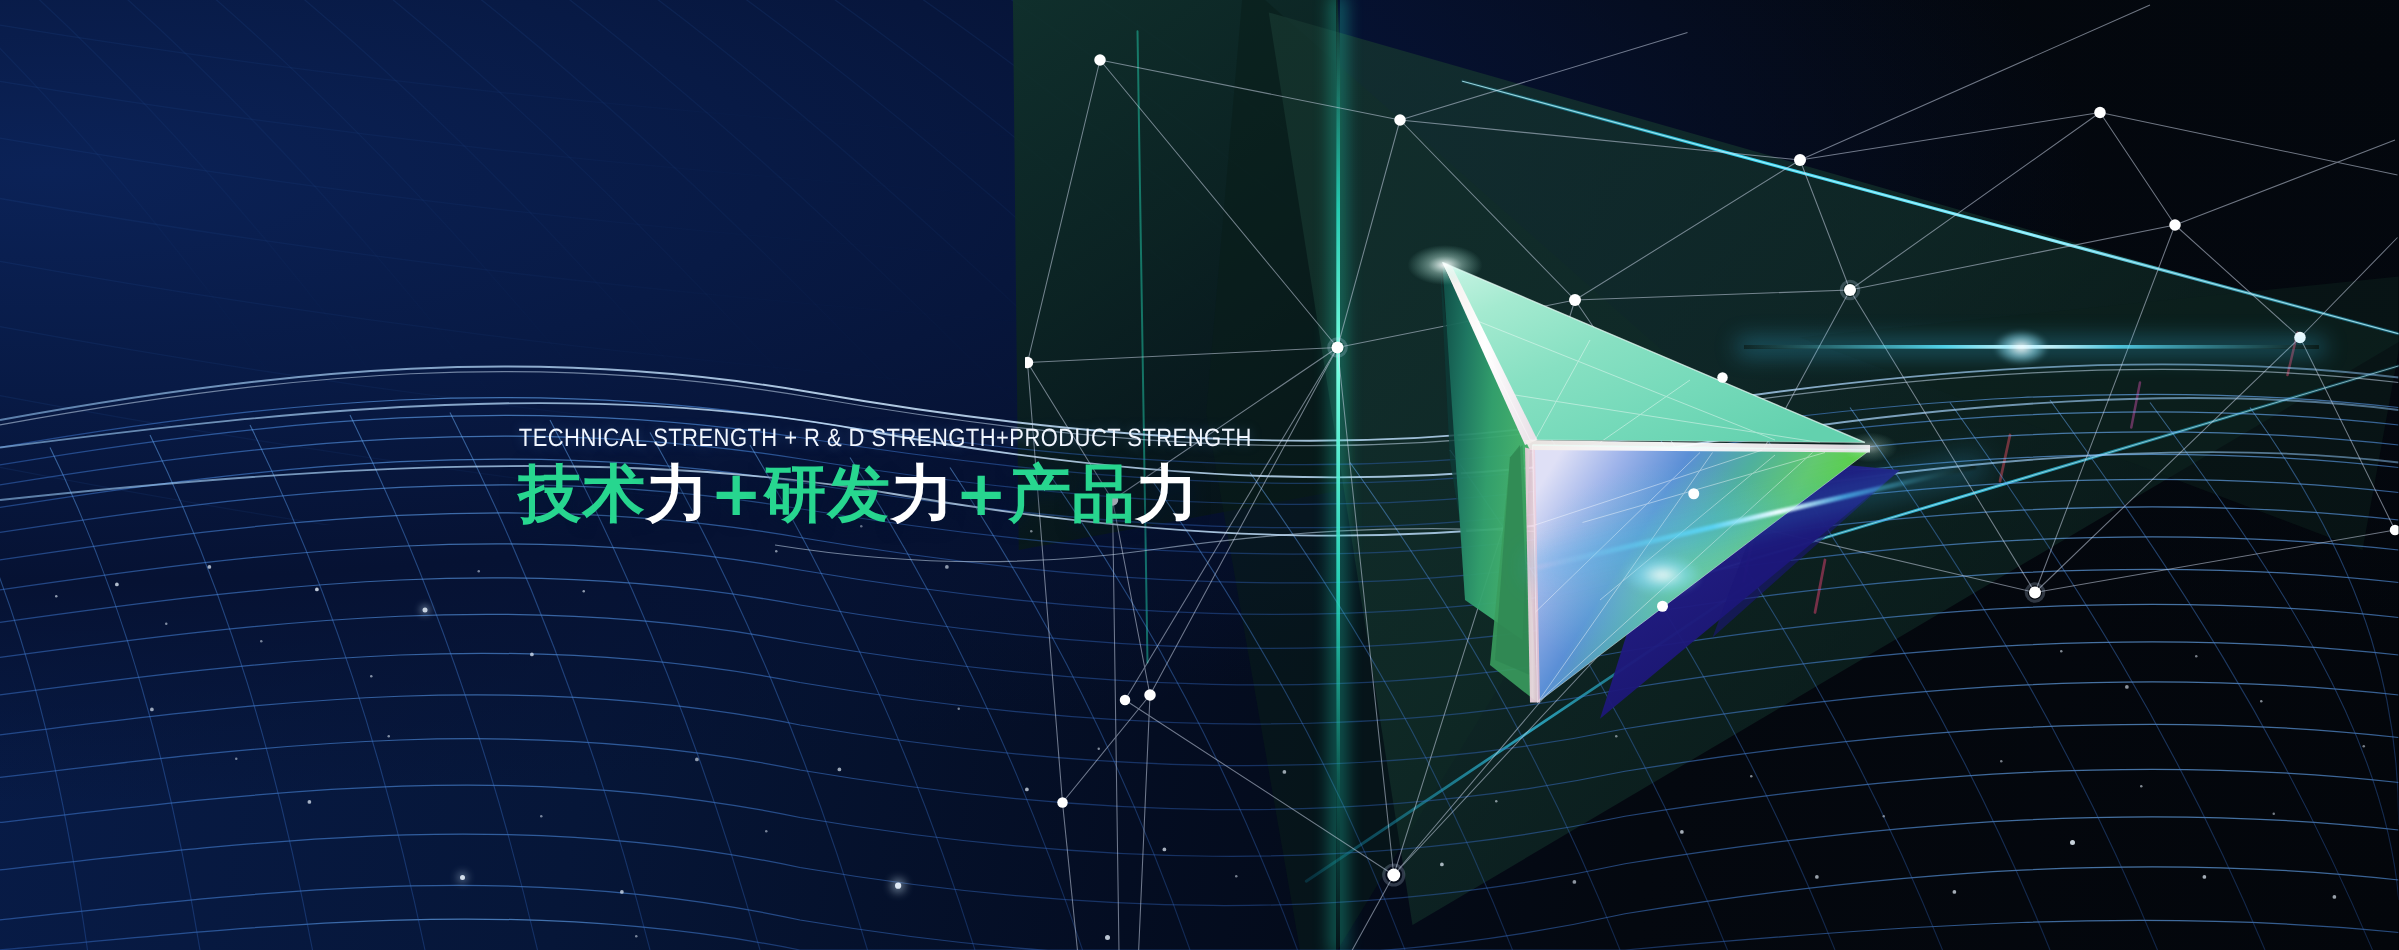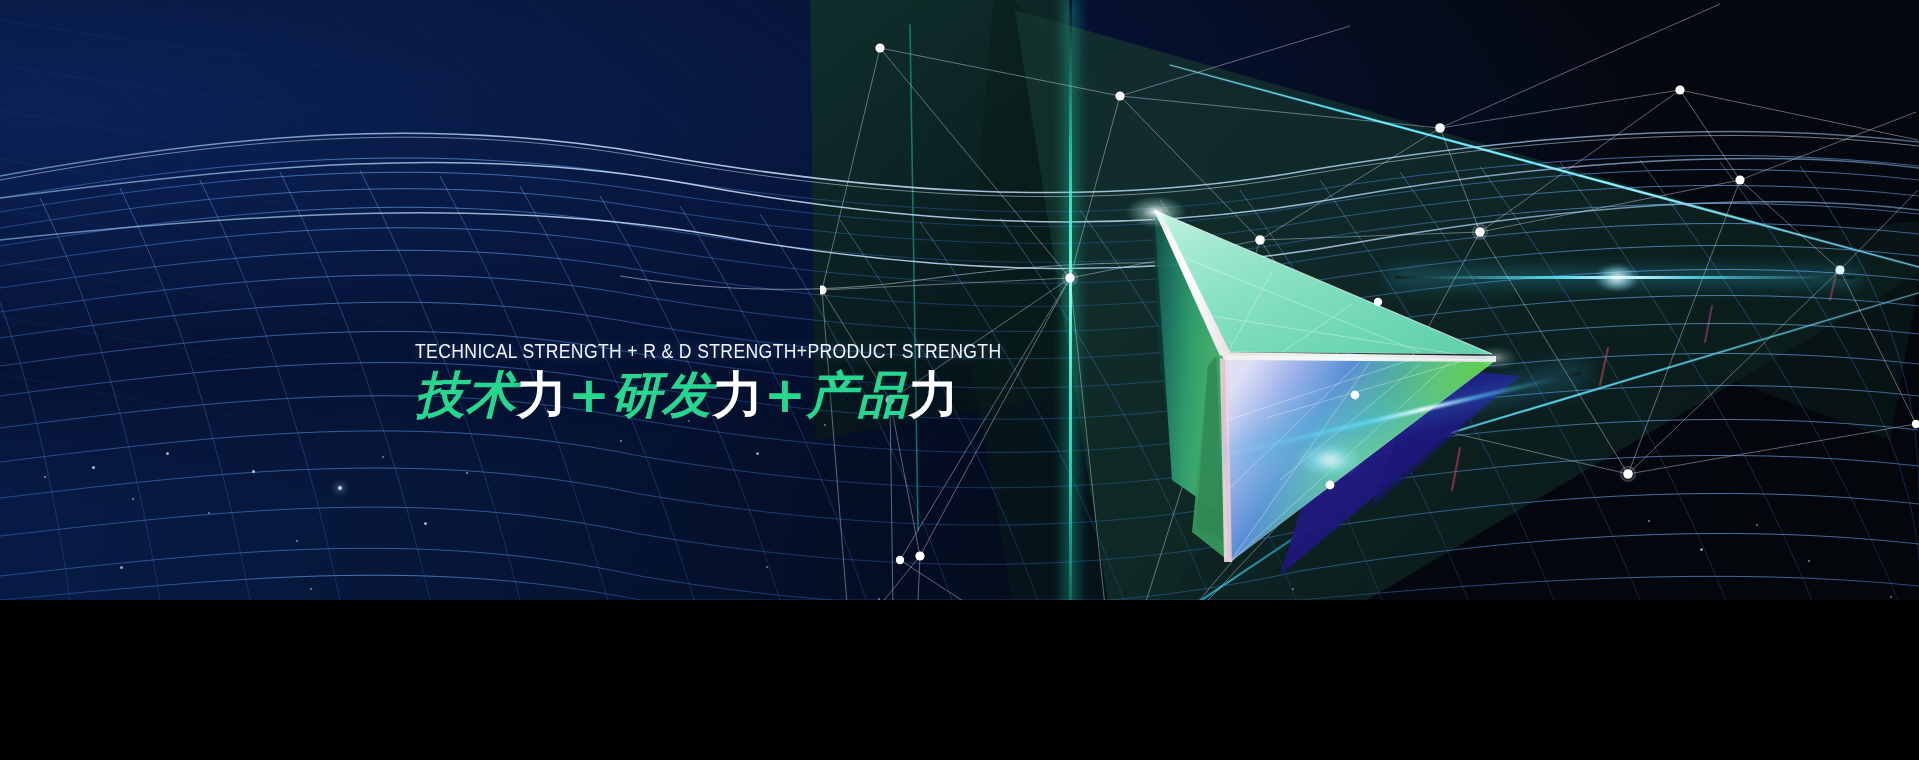--- a/index.html
+++ b/index.html
@@ -1,17 +1,17 @@
 <!DOCTYPE html>
 <html><head>
 <meta charset="utf-8">
 <style>
   html,body{margin:0;padding:0;background:#000;}
   #stage{
-    position:relative;width:1919px;height:600px;overflow:hidden;
+    position:relative;width:1919px;height:760px;overflow:hidden;
     font-family:"Liberation Sans",sans-serif;
     background:
       radial-gradient(115% 90% at 2% 18%, #0b2257 0%, #081a45 26%, #061233 48%, rgba(4,9,22,0) 74%),
       radial-gradient(80% 85% at 100% 6%, #03070d 0%, #04080f 40%, rgba(3,6,12,0) 72%),
       linear-gradient(100deg,#081c49 0%,#061638 28%,#040d22 50%,#04080f 70%,#03060b 100%);
   }
 
   
   .upper-mesh{position:absolute;inset:0;opacity:.5;}
 
@@ -67,21 +67,21 @@
     color:#f2f7ff;font-size:20px;letter-spacing:.4px;
     font-family:"Liberation Sans Narrow","Liberation Sans",sans-serif;
     transform:scaleX(.88);transform-origin:left center;white-space:nowrap;
     text-shadow:0 0 10px rgba(110,170,255,.35);margin:0 0 6px 0;font-weight:400;
   }
   .headline{
     font-size:50px;font-weight:bold;line-height:1.06;white-space:nowrap;margin:0;
     letter-spacing:1px;font-family:"DejaVu Sans",sans-serif;
     text-shadow:0 2px 14px rgba(0,20,50,.8);
   }
-  .headline .g{color:#27d68f;font-style:italic;}
+  .headline .g{color:#27d68f;}
   .headline .w{color:#ffffff;}
 </style>
 </head>
 <body>
 
 <div id="stage">
 
   <svg class="upper-mesh" width="1919" height="760" viewBox="0 0 1919 760" preserveAspectRatio="none">
     <defs>
       <linearGradient id="ugFade" x1="0" y1="0" x2="1" y2="0">

